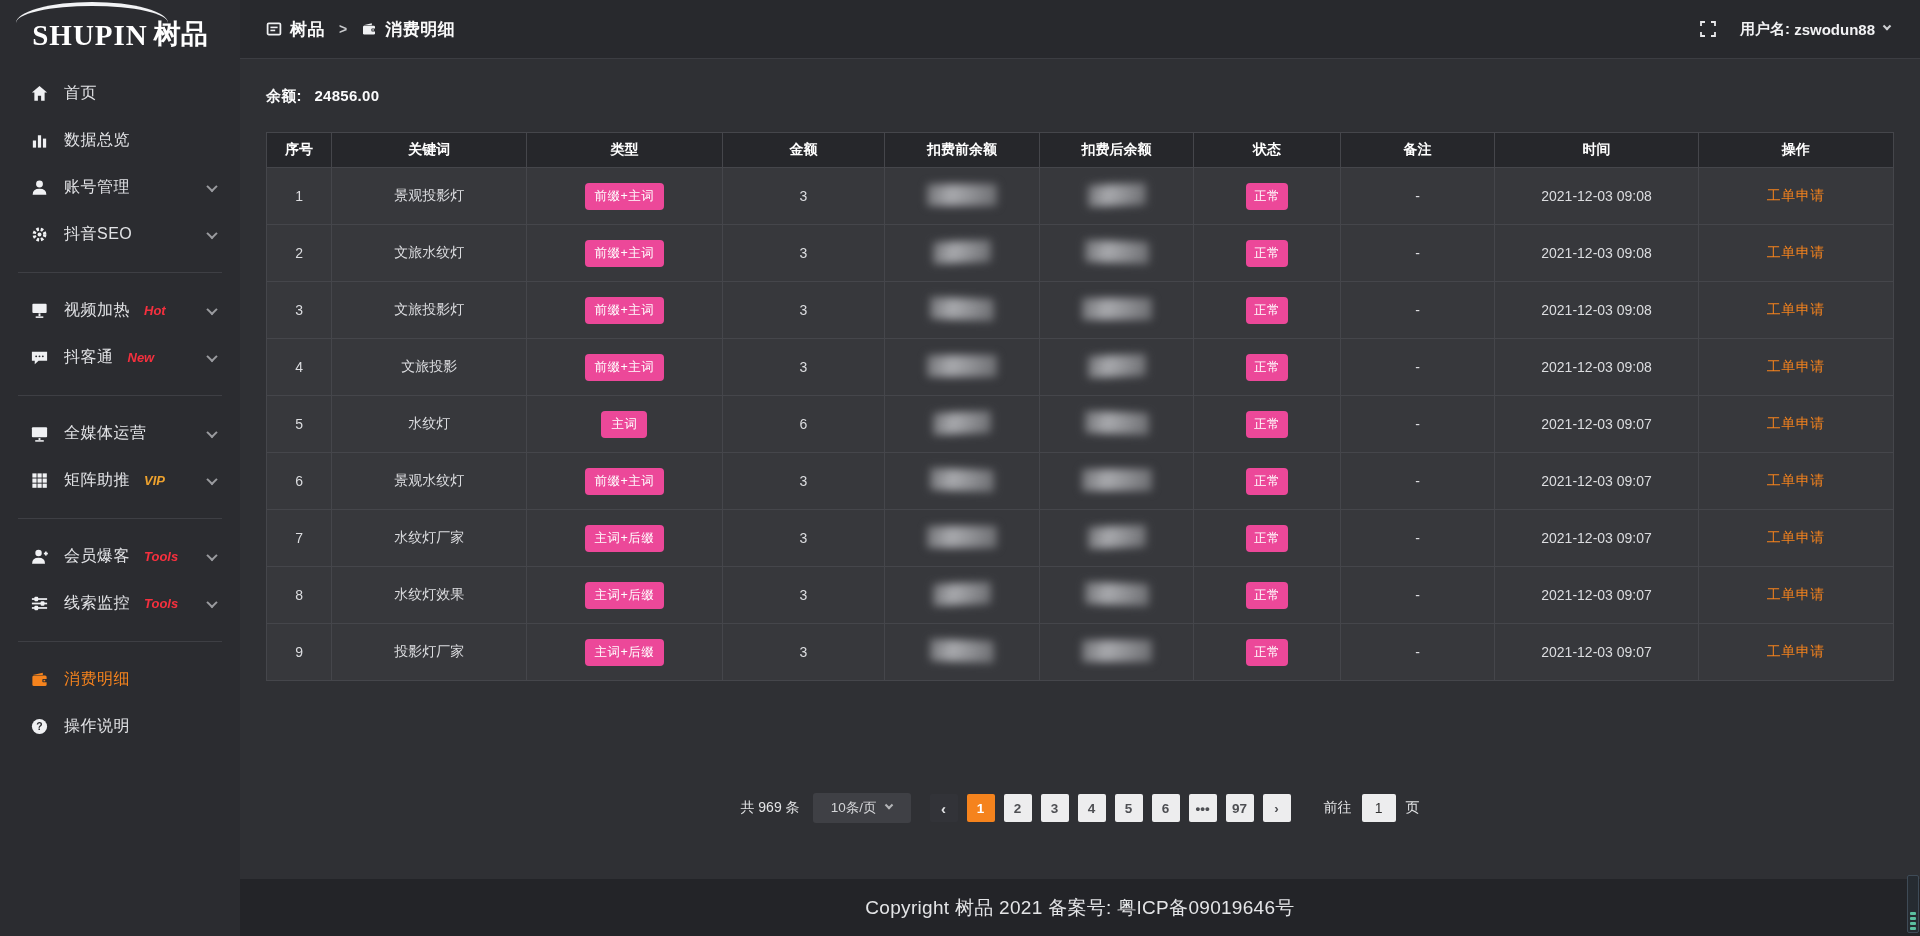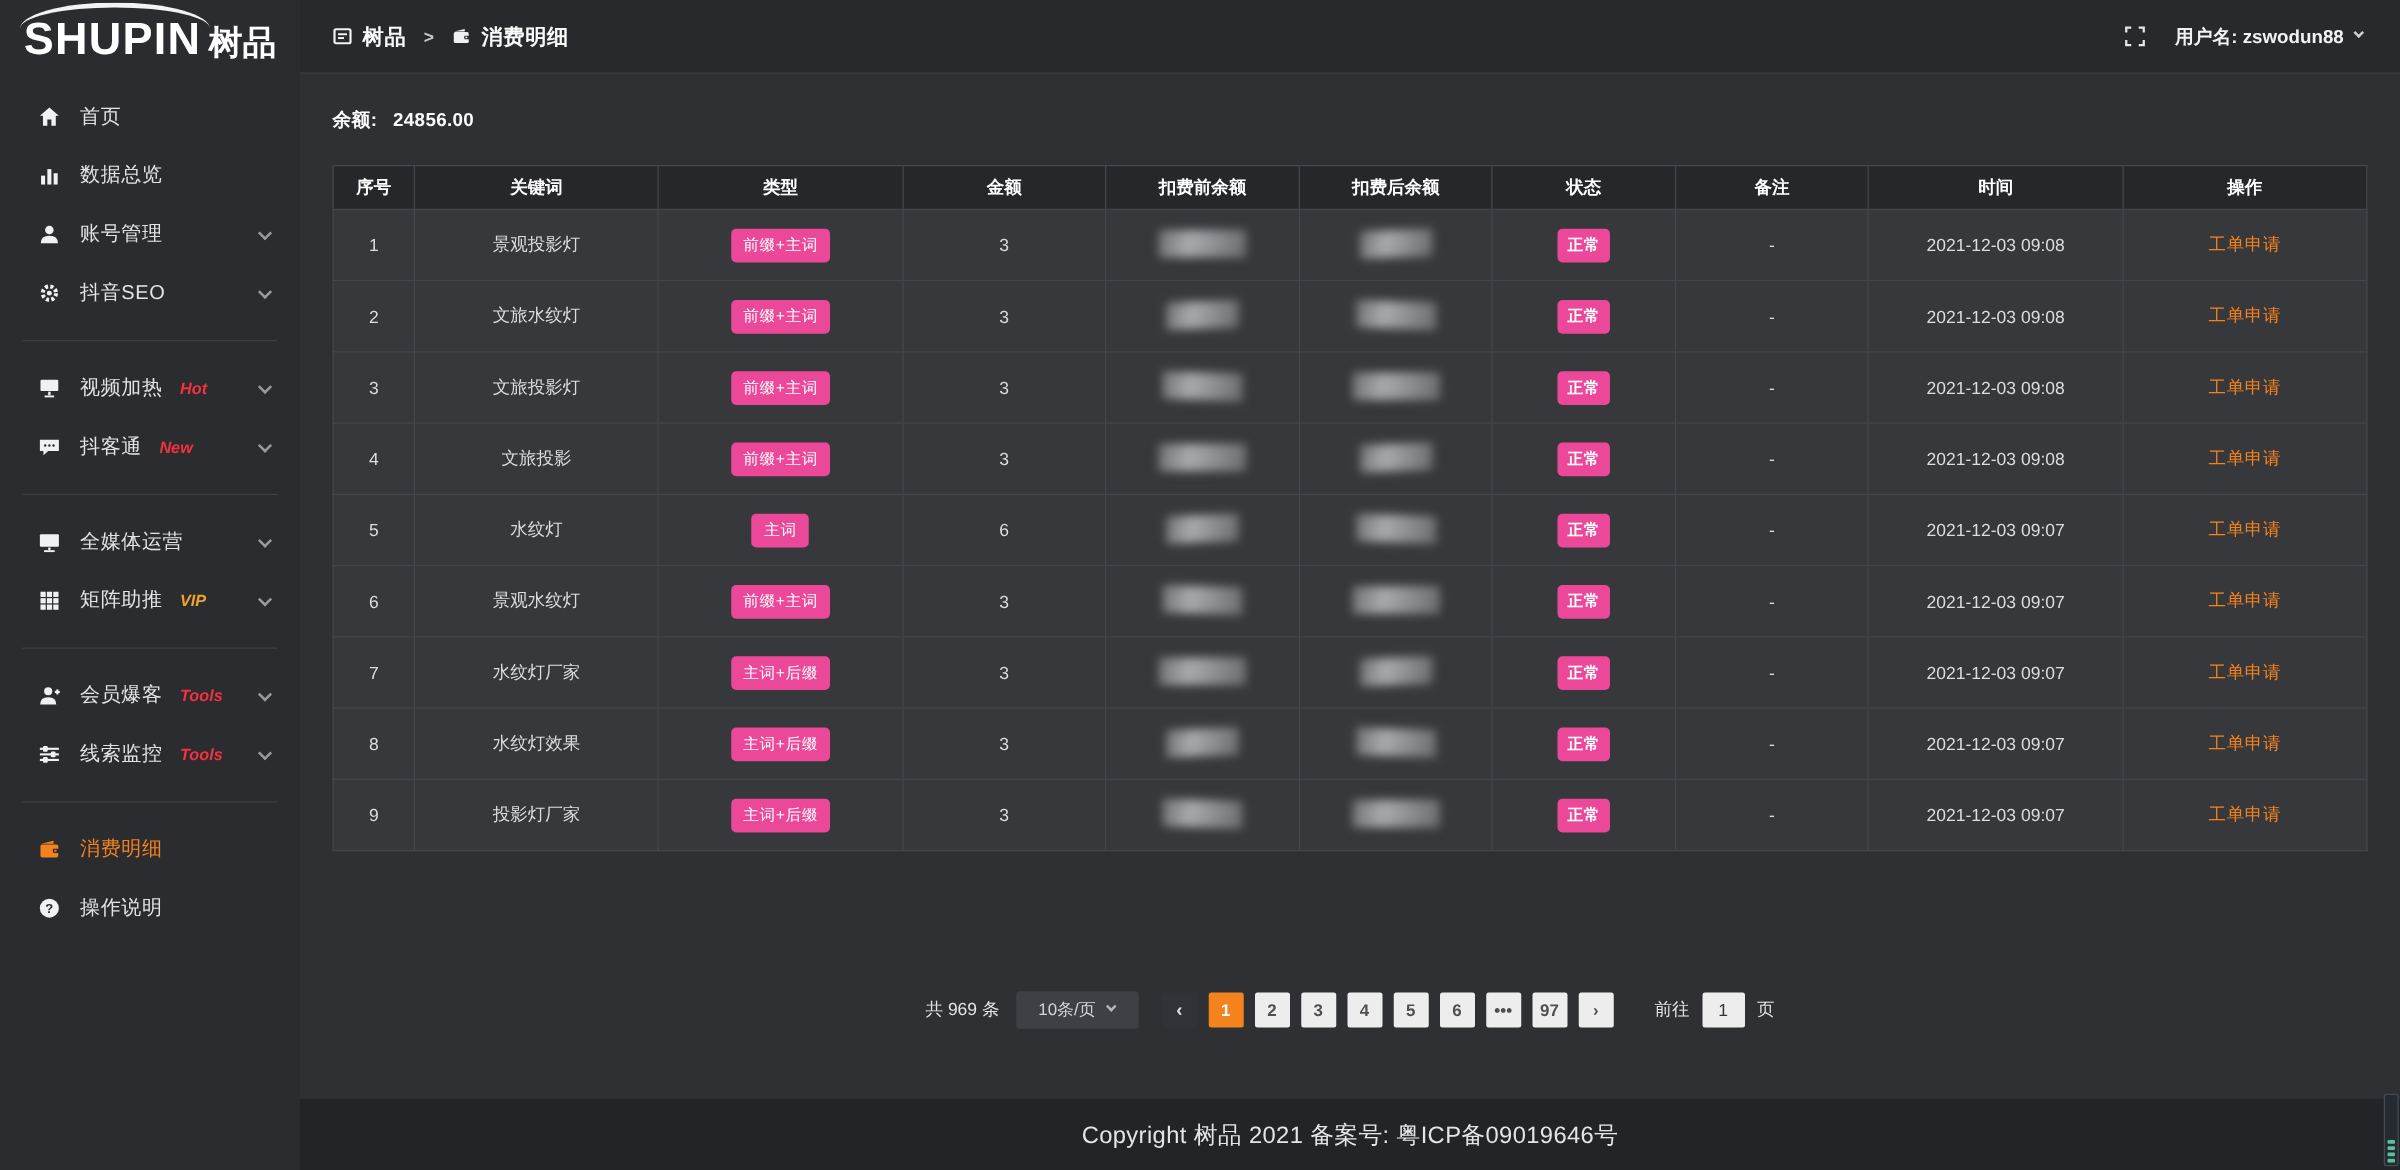--- a/index.html
+++ b/index.html
@@ -11,21 +11,21 @@
     color: #dfe0e2;
     overflow: hidden;
   }
   
   .sidebar { width: 240px; min-width: 240px; height: 100%; background: #2b2c30; }
   .logo { position: relative; height: 60px; display: flex; align-items: flex-end; justify-content: center; padding-bottom: 8px; }
   .logo::before {
     content: ""; position: absolute; top: 2px; left: 16px; width: 152px; height: 38px;
     border-radius: 50%; border-top: 4px solid #f2f3f5;
   }
-  .logo-en { font-size: 36px; font-weight: 800; letter-spacing: 1px; color: #fff; }
+  .logo-en { font-size: 29px; font-weight: 800; letter-spacing: 1px; color: #fff; font-family: Liberation Serif, serif; }
   .logo-cn { font-size: 27px; font-weight: 700; color: #fff; margin-left: 6px; }
   .menu { padding-top: 10px; }
   .side-item { position: relative; display: flex; align-items: center; height: 47px; padding-left: 30px; cursor: pointer; color: #e2e3e6; }
   .side-item .side-ic { width: 19px; height: 19px; color: #f0f1f3; flex: 0 0 19px; }
   .side-ic svg, .bc-ic svg { width: 100%; height: 100%; display: block; }
   .side-label { font-size: 16px; margin-left: 15px; letter-spacing: 0.5px; }
   .side-tag { font-size: 13px; font-weight: 700; font-style: italic; margin-left: 14px; }
   .side-tag.red { color: #f5303e; }
   .side-tag.gold { color: #efa32e; }
   .side-chev { margin-left: auto; margin-right: 24px; }
@@ -48,21 +48,21 @@
   .user-box .chev { width: 6px; height: 6px; margin-left: 9px; border-color: #cfd0d3; transform: rotate(45deg) translate(-2px,-2px); }
   
   .content { flex: 1; padding: 0 26px; }
   .balance { margin: 28px 0 26px; font-size: 15px; font-weight: 700; color: #fbfbfc; letter-spacing: 0.3px; }
   .balance b { margin-left: 8px; font-size: 15px; }
   table { width: 100%; border-collapse: collapse; table-layout: fixed; }
   th, td { border: 1px solid #45464b; text-align: center; }
   th { background: #26272b; height: 35px; font-size: 14px; font-weight: 600; color: #ffffff; }
   td { background: #37383c; height: 57px; font-size: 14px; color: #dcdde0; }
   .badge { display: inline-block; background: #ec4899; color: #fff; font-size: 12.5px; padding: 5px 10px; border-radius: 4px; letter-spacing: 0.5px; }
-  .badge-sm { padding: 5px 8px; font-weight: bold; }
+  .badge-sm { padding: 5px 8px; }
   .blur { display: inline-block; height: 22px; border-radius: 2px; filter: blur(4px);
           background: linear-gradient(100deg,#6f7074 0%,#a9aaae 35%,#8d8e92 65%,#6a6b6f 100%); }
   .blur.b0 { width: 70px; } .blur.b1 { width: 58px; transform: skewY(-2deg);} .blur.b2 { width: 64px; transform: skewY(2deg);}
   .action-link { color: #f5831d; font-size: 14px; cursor: pointer; text-decoration: none; letter-spacing: 0.5px; text-align: right; }
   
   .pagination { margin-top: 112px; display: flex; align-items: center; justify-content: center; gap: 9px; font-size: 14px; color: #e2e3e5; }
   .pg-total { margin-right: 4px; }
   .pg-size { display: flex; align-items: center; justify-content: center; gap: 10px; width: 98px; height: 30px; background: #3f4045; border-radius: 3px; color: #d4d5d8; font-size: 13.5px; cursor: pointer; }
   .pg-size .chev { width: 6px; height: 6px; border-color: #b4b5b8; transform: rotate(45deg) translate(-2px,-2px); }
   .pg-btn { width: 28px; height: 28px; border: none; border-radius: 2px; background: #ededee; color: #4e4f53; font-size: 13.5px; font-weight: 600; cursor: pointer; font-family: inherit; }

